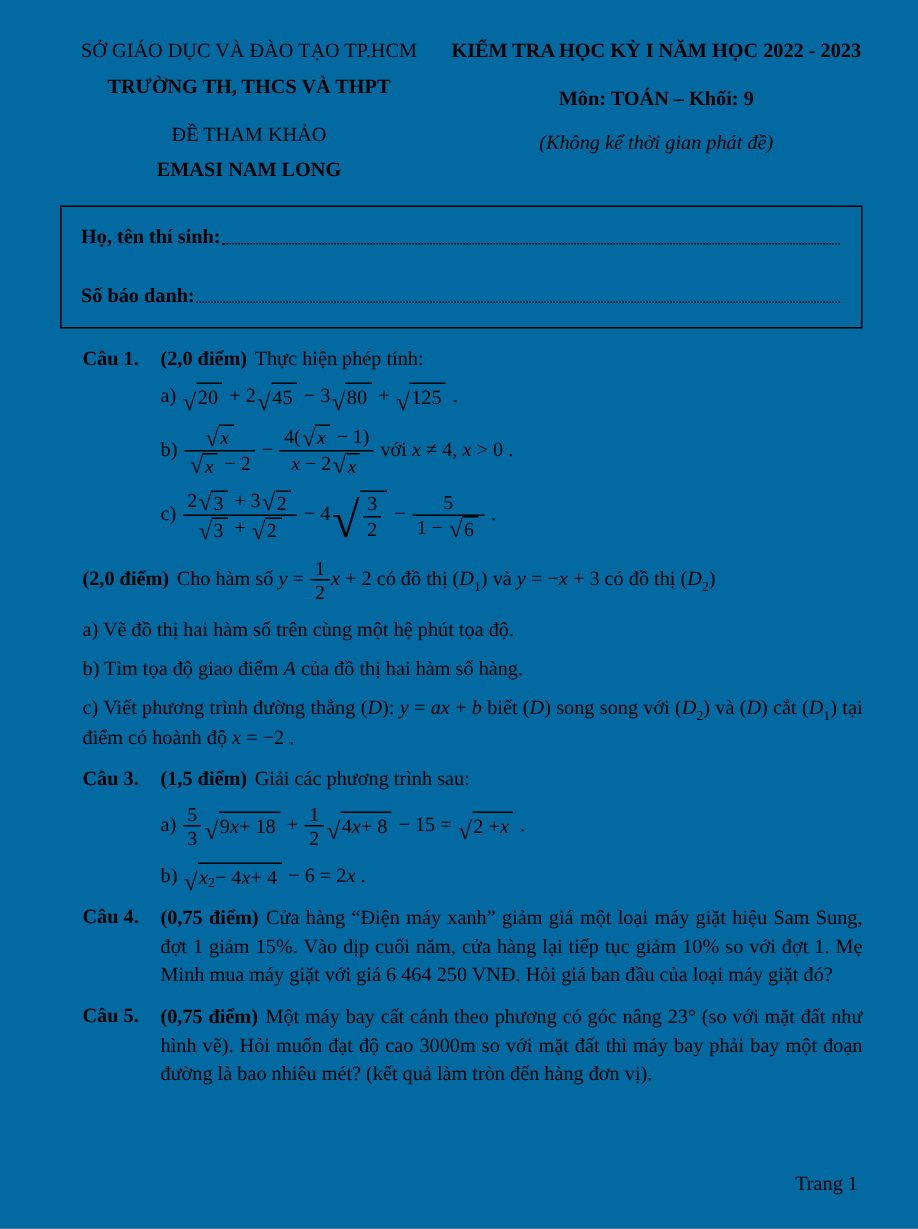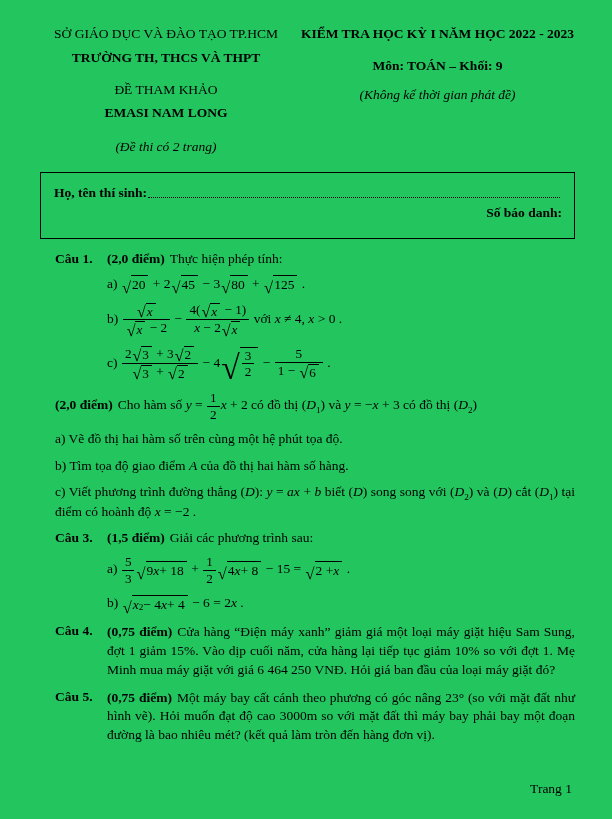--- a/index.html
+++ b/index.html
@@ -1,21 +1,21 @@
 <!DOCTYPE html>
 <html><head>
 <meta charset="utf-8">
 <style>
   * { box-sizing: border-box; }
   html,body { margin:0; padding:0; background:#888; }
   .page {
     position:relative;
     width:612px; height:819px;
     margin:0 auto;
-    background:#22c55e;
+    background:#0369a1;
     color:#000;
     font-family:"Liberation Serif", serif;
     font-size:13.5px;
     padding:26px 37px 0 40px;
     overflow:hidden;
   }
   
   .head { display:flex; }
   .head-l { width:252px; text-align:center; flex:0 0 252px; }
   .head-r { flex:1; text-align:center; padding-left:8px; }
@@ -25,21 +25,21 @@
   .head-l .l2 { margin-top:8px; }
   .head-l .l3 { margin-top:7px; }
   .head-l .l4 { margin-top:17px; }
   .head-l .l5 { margin-top:19px; }
   .head-r .r2 { margin-top:16px; }
   .head-r .r3 { margin-top:14px; }
   .head-r .r4 { margin-top:14px; }
   
   .ibox { border:1px solid #000; margin-top:17px; padding:12px 12px 13px 13px; }
   .irow { display:flex; align-items:flex-end; }
-  .irow + .irow { margin-top:4px;flex-direction:column; }
+  .irow + .irow { margin-top:23px; }
   .ilabel { font-weight:bold; white-space:nowrap; }
   .dots { flex:1 1 auto; border-bottom:1.6px dotted #000; margin:0 2px 3px 1px; }
   
   .questions { margin-top:12px; padding-left:15px; }
   .q { display:flex; margin-top:9px; }
   .q-label { flex:0 0 52px; width:52px; font-weight:bold;font-family:Liberation Serif, serif; }
   .q-body { flex:1; min-width:0; }
   .pts { font-weight:bold; margin-right:5px; }
   .line { margin-top:8px; }
   .line.first { margin-top:0; }
@@ -62,21 +62,20 @@
 <body>
 
 <div class="page">
 
   <div class="head">
     <div class="head-l">
       <div class="hline">SỞ GIÁO DỤC VÀ ĐÀO TẠO TP.HCM</div>
       <div class="hline b l2">TRƯỜNG TH, THCS VÀ THPT</div>
       <div class="hline l4">ĐỀ THAM KHẢO</div>
       <div class="hline b l3">EMASI NAM LONG</div>
-      <div class="hline it l5">(Đề thi có 2 trang)</div>
     </div>
     <div class="head-r">
       <div class="hline b">KIỂM TRA HỌC KỲ I NĂM HỌC 2022 - 2023</div>
       <div class="hline b r2">Môn: TOÁN – Khối: 9</div>
       <div class="hline it r4">(Không kể thời gian phát đề)</div>
     </div>
   </div>
 
   <div class="ibox">
     <div class="irow">

